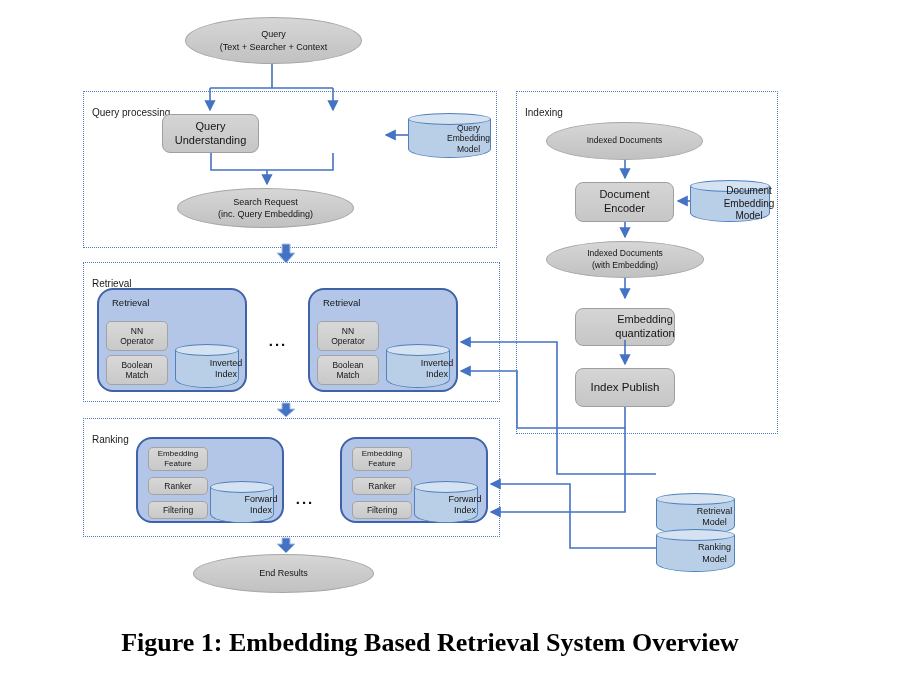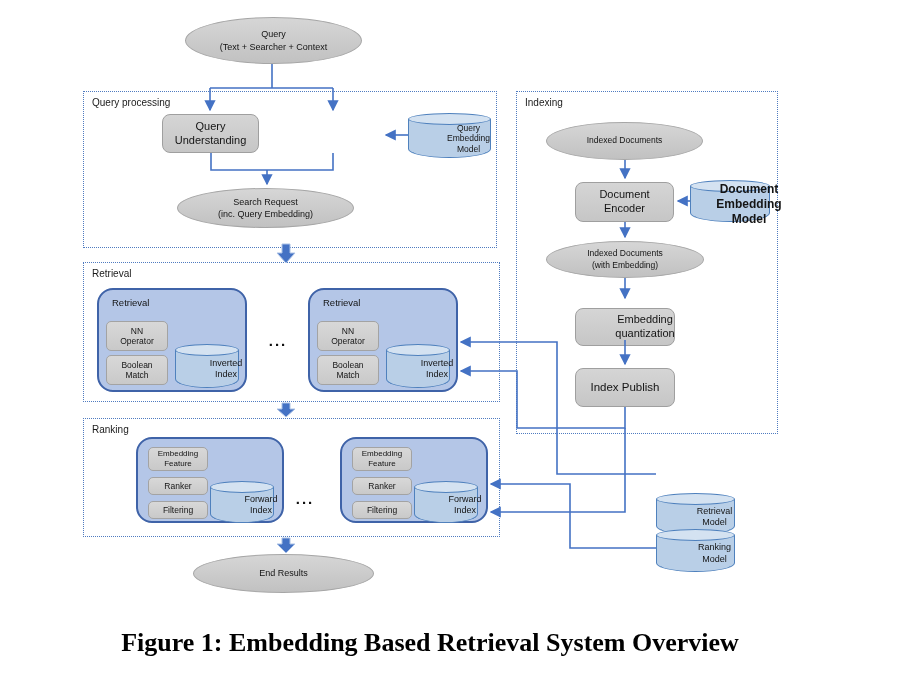--- a/index.html
+++ b/index.html
@@ -2,21 +2,21 @@
 <html style="--connector: #4472c4; --container-border: #4f7bc0; --unit-fill: #b4c6e7; --unit-border: #3f63a8; --cyl-fill: #b9cfe7; --cyl-cap: #d4e2f1; --cyl-border: #4f81bd; --node-fill: #c6c6c6; --node-border: #9f9f9f;"><head>
 <meta charset="utf-8">
 <style>
   html,body{margin:0;padding:0;background:#ffffff;width:920px;height:680px;overflow:hidden;
     font-family:"Liberation Sans",sans-serif;color:#141414;}
   .abs{position:absolute;box-sizing:border-box;}
   #canvas{position:absolute;left:0;top:0;width:780px;height:680px;background:#fff;}
 
   
   .dashbox{border:1.5px dotted var(--container-border,#4f7bc0);background:transparent;}
-  .dashlabel{position:absolute;left:8px;top:5px;font-size:10px;color:#1a1a1a;white-space:nowrap;}
+  .dashlabel{position:absolute;left:8px;top:15px;font-size:10px;color:#1a1a1a;white-space:nowrap;}
 
   
   .gbox{background:linear-gradient(180deg,#d5d5d5,var(--node-fill,#c6c6c6));
     border:1.3px solid var(--node-border,#9f9f9f);border-radius:8px;
     display:flex;align-items:center;justify-content:center;text-align:center;
     font-size:11px;line-height:1.25;}
   .sbox{background:linear-gradient(180deg,#d8d8d8,#c9c9c9);
     border:1.2px solid #a3a3a3;border-radius:5px;
     display:flex;align-items:center;justify-content:center;text-align:center;
     font-size:8.5px;line-height:1.2;}
@@ -95,21 +95,21 @@
     <span>Indexed Documents</span>
   </div>
 
   <div class="abs gbox" style="left:575px;top:182px;width:99px;height:40px;">
     <span class="stack">Document Encoder</span>
   </div>
 
   <div class="cyl" style="left:690px;top:180px;width:80px;height:42px;">
     <div class="cap"></div>
     <div class="body"></div>
-    <div class="clabel" style="font-size:12px;font-weight:bold;">
+    <div class="clabel" style="font-size:10px;">
         <span class="stack">Document Embedding Model</span>
       </div>
   </div>
 
   <div class="abs ell" style="left:546px;top:241px;width:158px;height:37px;font-size:8.5px;">
     <span>Indexed Documents</span>
     <span>(with Embedding)</span>
   </div>
 
   <div class="abs gbox" style="left:575px;top:308px;width:100px;height:38px;padding-left:40px;">

